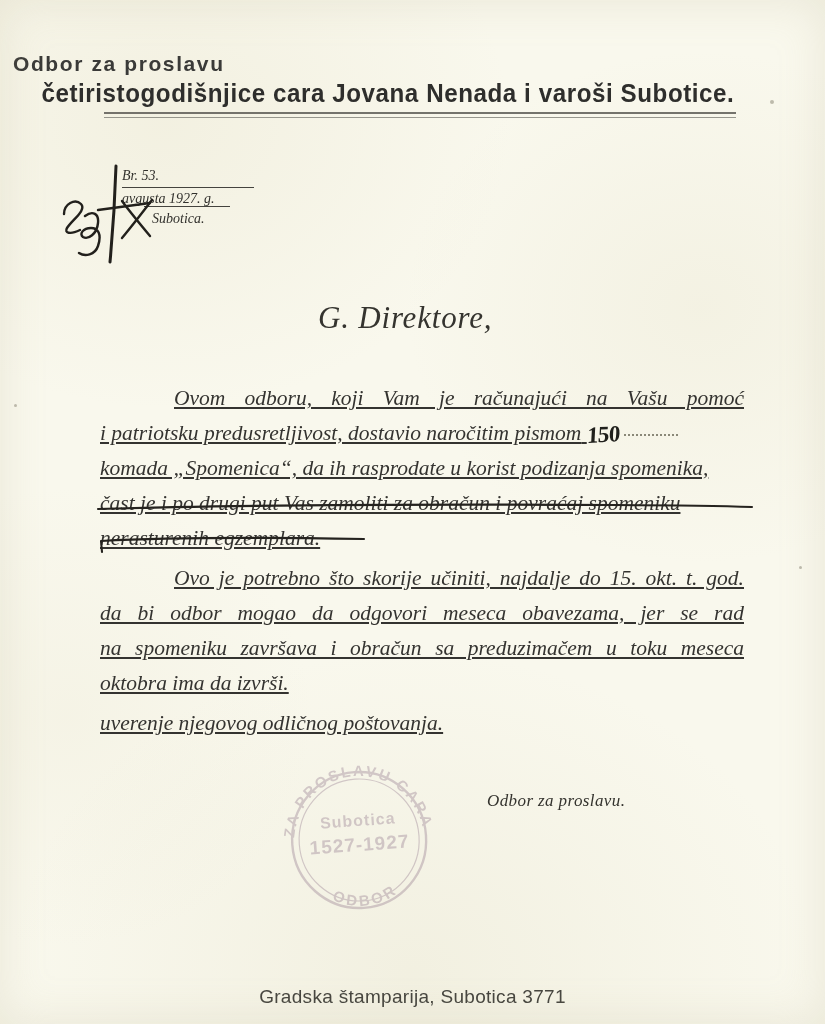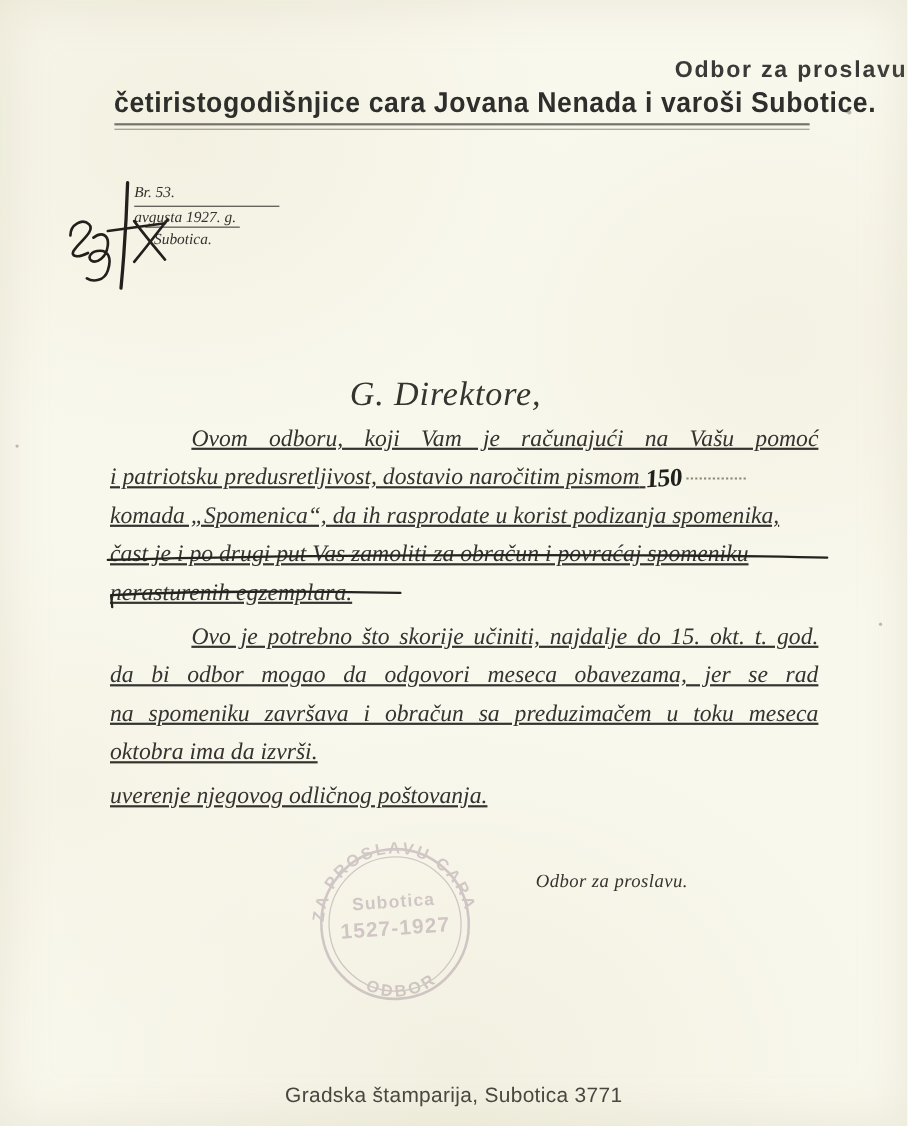--- a/index.html
+++ b/index.html
@@ -35,21 +35,21 @@
     pointer-events: none;
     box-shadow: inset 0 0 46px rgba(180,172,138,0.22);
   }
 
   
   .letterhead {
     position: absolute;
     left: 0;
     right: 0;
     top: 52px;
-    text-align: right;
+    text-align: left;
     padding-left: 13px;
   }
   .lh-line1 {
     font-family: "Liberation Sans", sans-serif;
     font-weight: bold;
     font-size: 21px;
     letter-spacing: 1.6px;
     color: #3a3a38;
     line-height: 1.1;
   }
@@ -95,21 +95,21 @@
   .ref-nr { display: block; }
   .ref-underline {
     width: 132px;
     height: 1px;
     background: #44433e;
     margin: 1px 0 1px 0;
   }
   .ref-date { display: block; }
   .ref-city {
     display: block;
-    margin-left: 18px;
+    margin-left: 30px;
     position: relative;
   }
   .ref-city::before {
     content: "";
     position: absolute;
     left: -8px;
     top: -3px;
     width: 86px;
     height: 1px;
     background: #44433e;
@@ -127,21 +127,20 @@
 
   
   .salutation {
     position: absolute;
     left: 318px;
     top: 300px;
     font-style: italic;
     font-size: 31px;
     color: #35342f;
     letter-spacing: 0.8px;
-    margin-top: 40px;
   }
 
   
   .body-text {
     position: absolute;
     left: 100px;
     top: 381px;
     width: 644px;
     font-style: italic;
     font-size: 21.5px;

